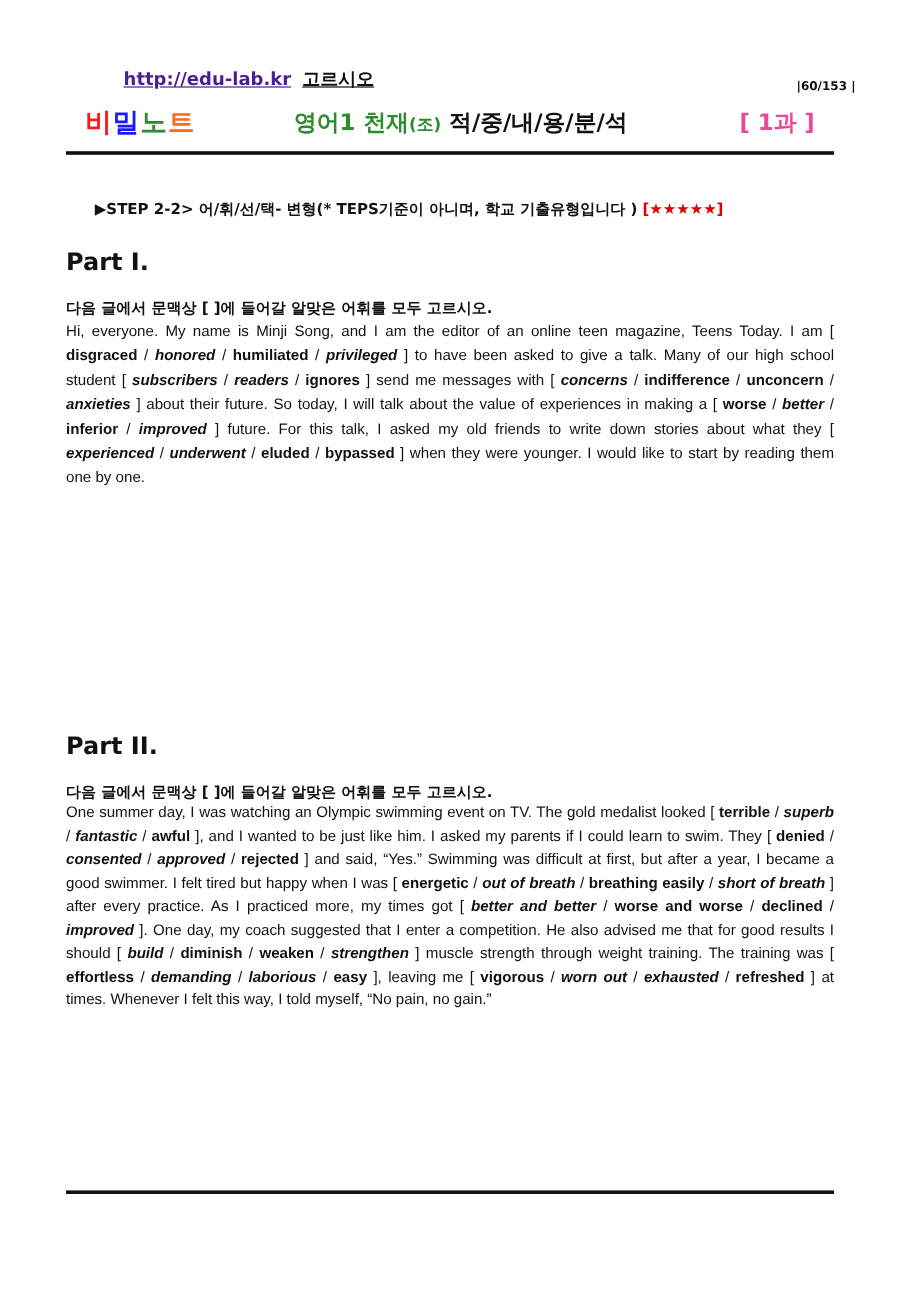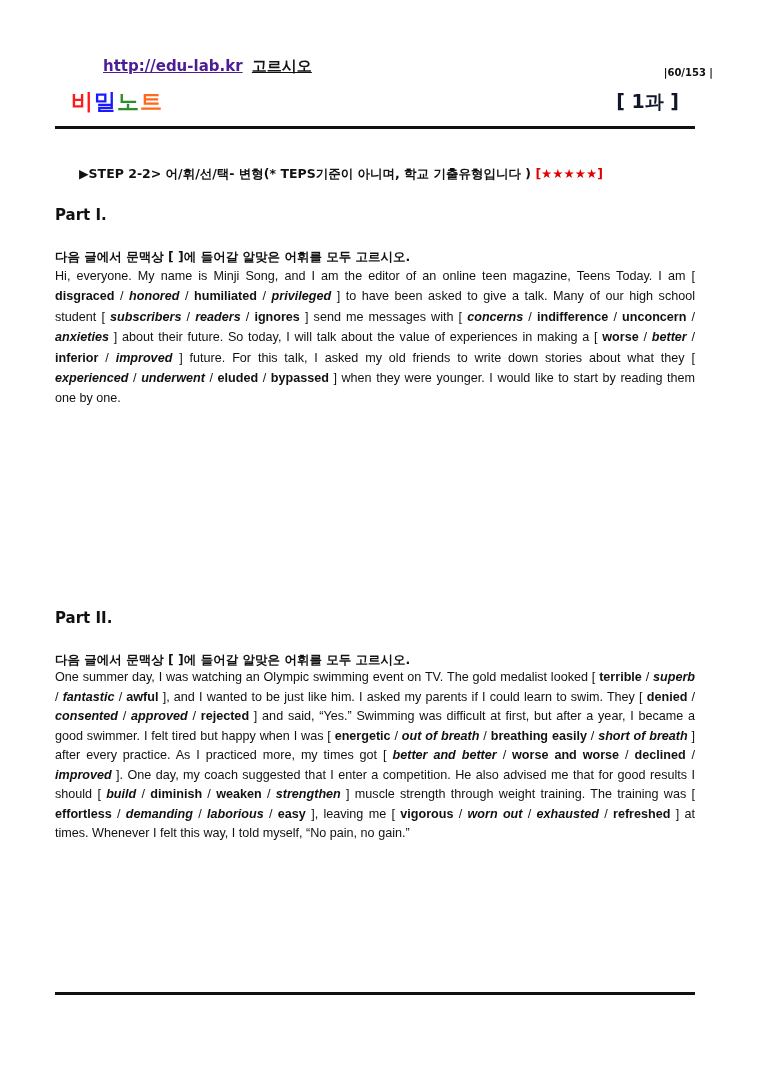--- a/index.html
+++ b/index.html
@@ -8,44 +8,48 @@
   .site-line { position: absolute; top: 57px; left: 0; font-size: 15px; font-weight: bold; white-space: nowrap; }
   .site-line .url { color: #4c1d95; text-decoration: underline; margin-left: 48px; }
   .site-line .inst { color: #111; text-decoration: underline; margin-left: 4px; }
   .page-no { position: absolute; top: 67px; right: -18px; font-size: 10px; font-weight: bold; white-space: nowrap; }
   .title-row { position: absolute; top: 87px; left: 0; width: 640px; height: 30px; font-weight: bold; white-space: nowrap; }
   .brand { position: absolute; left: 16px; font-size: 22px; letter-spacing: 1px; }
   .brand span { display: inline-block; }
   .subject { position: absolute; left: 190px; top: 2px; font-size: 19px; color: #2e8b2e; }
   .subject .small { font-size: 14px; }
   .subject .dark { color: #111; }
-  .lesson { position: absolute; right: 16px; top: 2px; font-size: 19px; color: #0f172a; }
+  .lesson { position: absolute; right: 16px; top: 2px; font-size: 19px; color: #ec4899; }
   .rule-top { position: absolute; top: 126px; left: 0; width: 640px; height: 3px; background: #111; }
   .step { position: absolute; top: 166px; left: 0; font-size: 12.5px; font-weight: bold; white-space: nowrap; padding-left: 24px; }
   .step .stars { color: #e00000; }
-  .part-title { position: absolute; left: 0; font-size: 15px; font-weight: bold; }
+  .part-title { position: absolute; left: 0; font-size: 20px; font-weight: bold; }
   .instruction { position: absolute; left: 0; font-size: 12.5px; font-weight: bold; white-space: nowrap; }
   .passage { position: absolute; left: 0; width: 640px; font-family: "Liberation Sans", sans-serif; font-size: 12.6px; line-height: 20.4px; text-align: justify; }
   .opt { font-weight: bold; }
   .opt.it { font-style: italic; }
   .rule-bottom { position: absolute; top: 992px; left: 0; width: 640px; height: 3px; background: #111; }
 </style>
 </head>
 <body>
 
 <div class="page">
   <div class="site-line">
     <span class="url">http://edu-lab.kr</span>
     <span class="inst">고르시오</span>
   </div>
   <div class="page-no">|60/153 |</div>
 
   <div class="title-row">
     <span class="brand">
       <span style="color: rgb(255, 26, 26);">비</span><span style="color: rgb(26, 26, 255);">밀</span><span style="color: rgb(46, 139, 46);">노</span><span style="color: rgb(255, 106, 26);">트</span>
+    </span>
+    <span class="subject">
+      <span>영어1 천재</span><span class="small">(조)</span>
+      <span class="dark">적/중/내/용/분/석</span>
     </span>
     <span class="lesson">[ 1과 ]</span>
   </div>
   <div class="rule-top"></div>
 
   <div class="step">
     <span>▶STEP 2-2&gt; 어/휘/선/택- 변형(* TEPS기준이 아니며, 학교 기출유형입니다 )</span>
     <span class="stars">[★★★★★]</span>
   </div>
 

